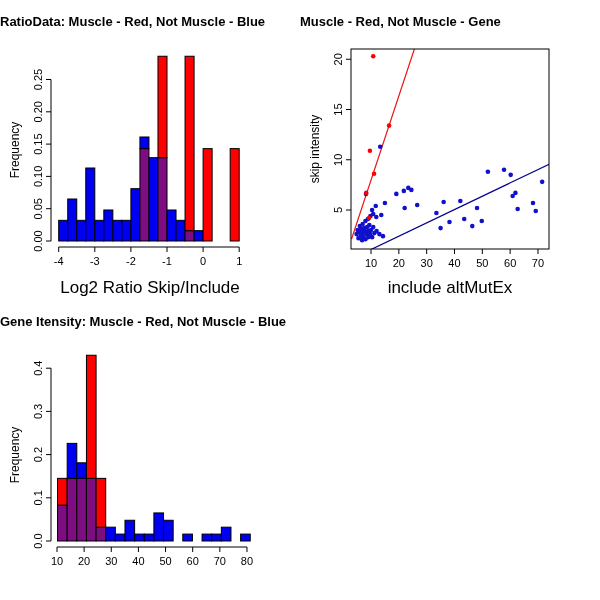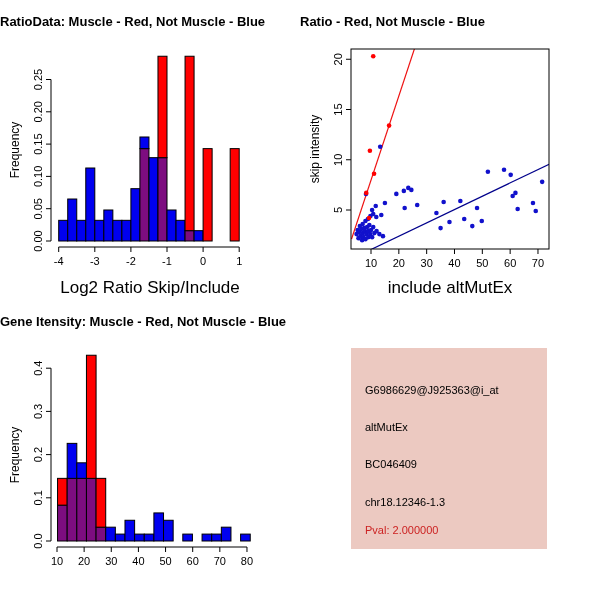--- a/index.html
+++ b/index.html
@@ -70,21 +70,21 @@
         <rect x="185.05" y="56.24400000000003" width="9.025" height="174.42" fill="#ff0000" stroke="#000" stroke-width="1"></rect>
         <rect x="194.075" y="230.664" width="9.025" height="10.336" fill="#0000f0" stroke="#000" stroke-width="1"></rect>
         <rect x="203.10000000000002" y="148.622" width="9.025" height="92.37799999999999" fill="#ff0000" stroke="#000" stroke-width="1"></rect>
         <rect x="230.175" y="148.622" width="9.025" height="92.37799999999999" fill="#ff0000" stroke="#000" stroke-width="1"></rect>
       </svg>
     <div class="xlab">Log2 Ratio Skip/Include</div>
     <div class="ylab" style="left:-85px;top:143px">Frequency</div>
   </div>
 
   <div class="panel" style="left:300px;top:0">
-    <div class="chart-title">Ratio - Red, Not Muscle - Blue</div>
+    <div class="chart-title">Muscle - Red, Not Muscle - Gene</div>
     <svg id="chart1" width="300" height="300">
         <clipPath id="boxclip">
           <rect x="51" y="49" width="198" height="200"></rect>
         </clipPath>
         <line x1="71" y1="249" x2="71" y2="254" stroke="#000"></line>
         <text x="71" y="267" text-anchor="middle" font-size="11">10</text>
         <line x1="98.83" y1="249" x2="98.83" y2="254" stroke="#000"></line>
         <text x="98.83" y="267" text-anchor="middle" font-size="11">20</text>
         <line x1="126.66" y1="249" x2="126.66" y2="254" stroke="#000"></line>
         <text x="126.66" y="267" text-anchor="middle" font-size="11">30</text>
@@ -230,23 +230,14 @@
         <rect x="163.5245" y="220.264" width="9.634699999999999" height="20.736" fill="#0000f0" stroke="#000" stroke-width="1"></rect>
         <rect x="182.79389999999998" y="234.088" width="9.634699999999999" height="6.912" fill="#0000f0" stroke="#000" stroke-width="1"></rect>
         <rect x="202.0633" y="234.088" width="9.634699999999999" height="6.912" fill="#0000f0" stroke="#000" stroke-width="1"></rect>
         <rect x="211.698" y="234.088" width="9.634699999999999" height="6.912" fill="#0000f0" stroke="#000" stroke-width="1"></rect>
         <rect x="221.3327" y="227.176" width="9.634699999999999" height="13.824" fill="#0000f0" stroke="#000" stroke-width="1"></rect>
         <rect x="240.6021" y="234.088" width="9.634699999999999" height="6.912" fill="#0000f0" stroke="#000" stroke-width="1"></rect>
       </svg>
     <div class="ylab" style="left:-85px;top:148px">Frequency</div>
   </div>
 
-  <div class="panel" style="left:300px;top:300px">
-    <div class="infobox" id="infobox" style="background: rgb(236, 201, 193);">
-      <div class="info-line" style="top:36px">G6986629@J925363@i_at</div>
-      <div class="info-line" style="top:73px">altMutEx</div>
-      <div class="info-line" style="top:110px">BC046409</div>
-      <div class="info-line" style="top:148px">chr18.12346-1.3</div>
-      <div class="info-line" id="pval-line" style="top: 176px; color: rgb(204, 34, 34);">Pval: 2.000000</div>
-    </div>
-  </div>
 
 </div>
 
 </body></html>

